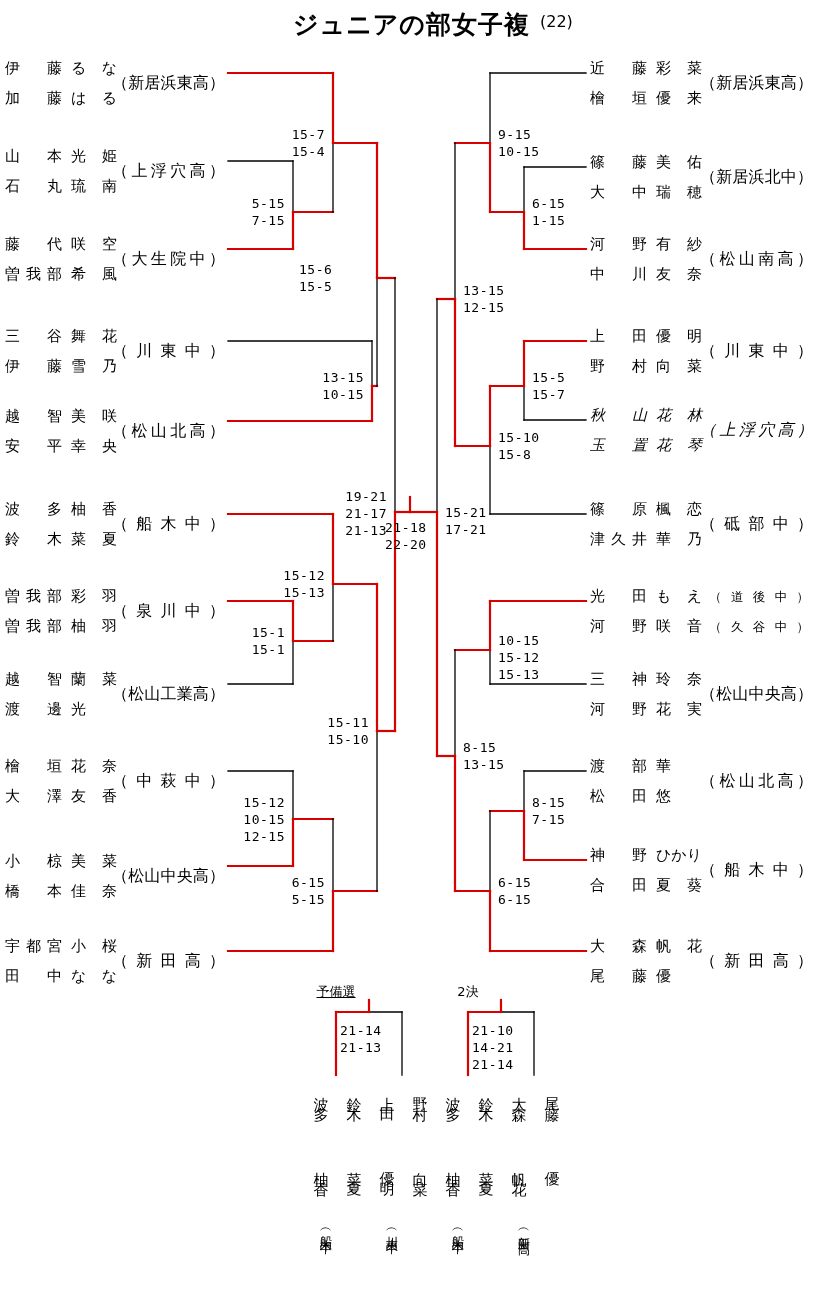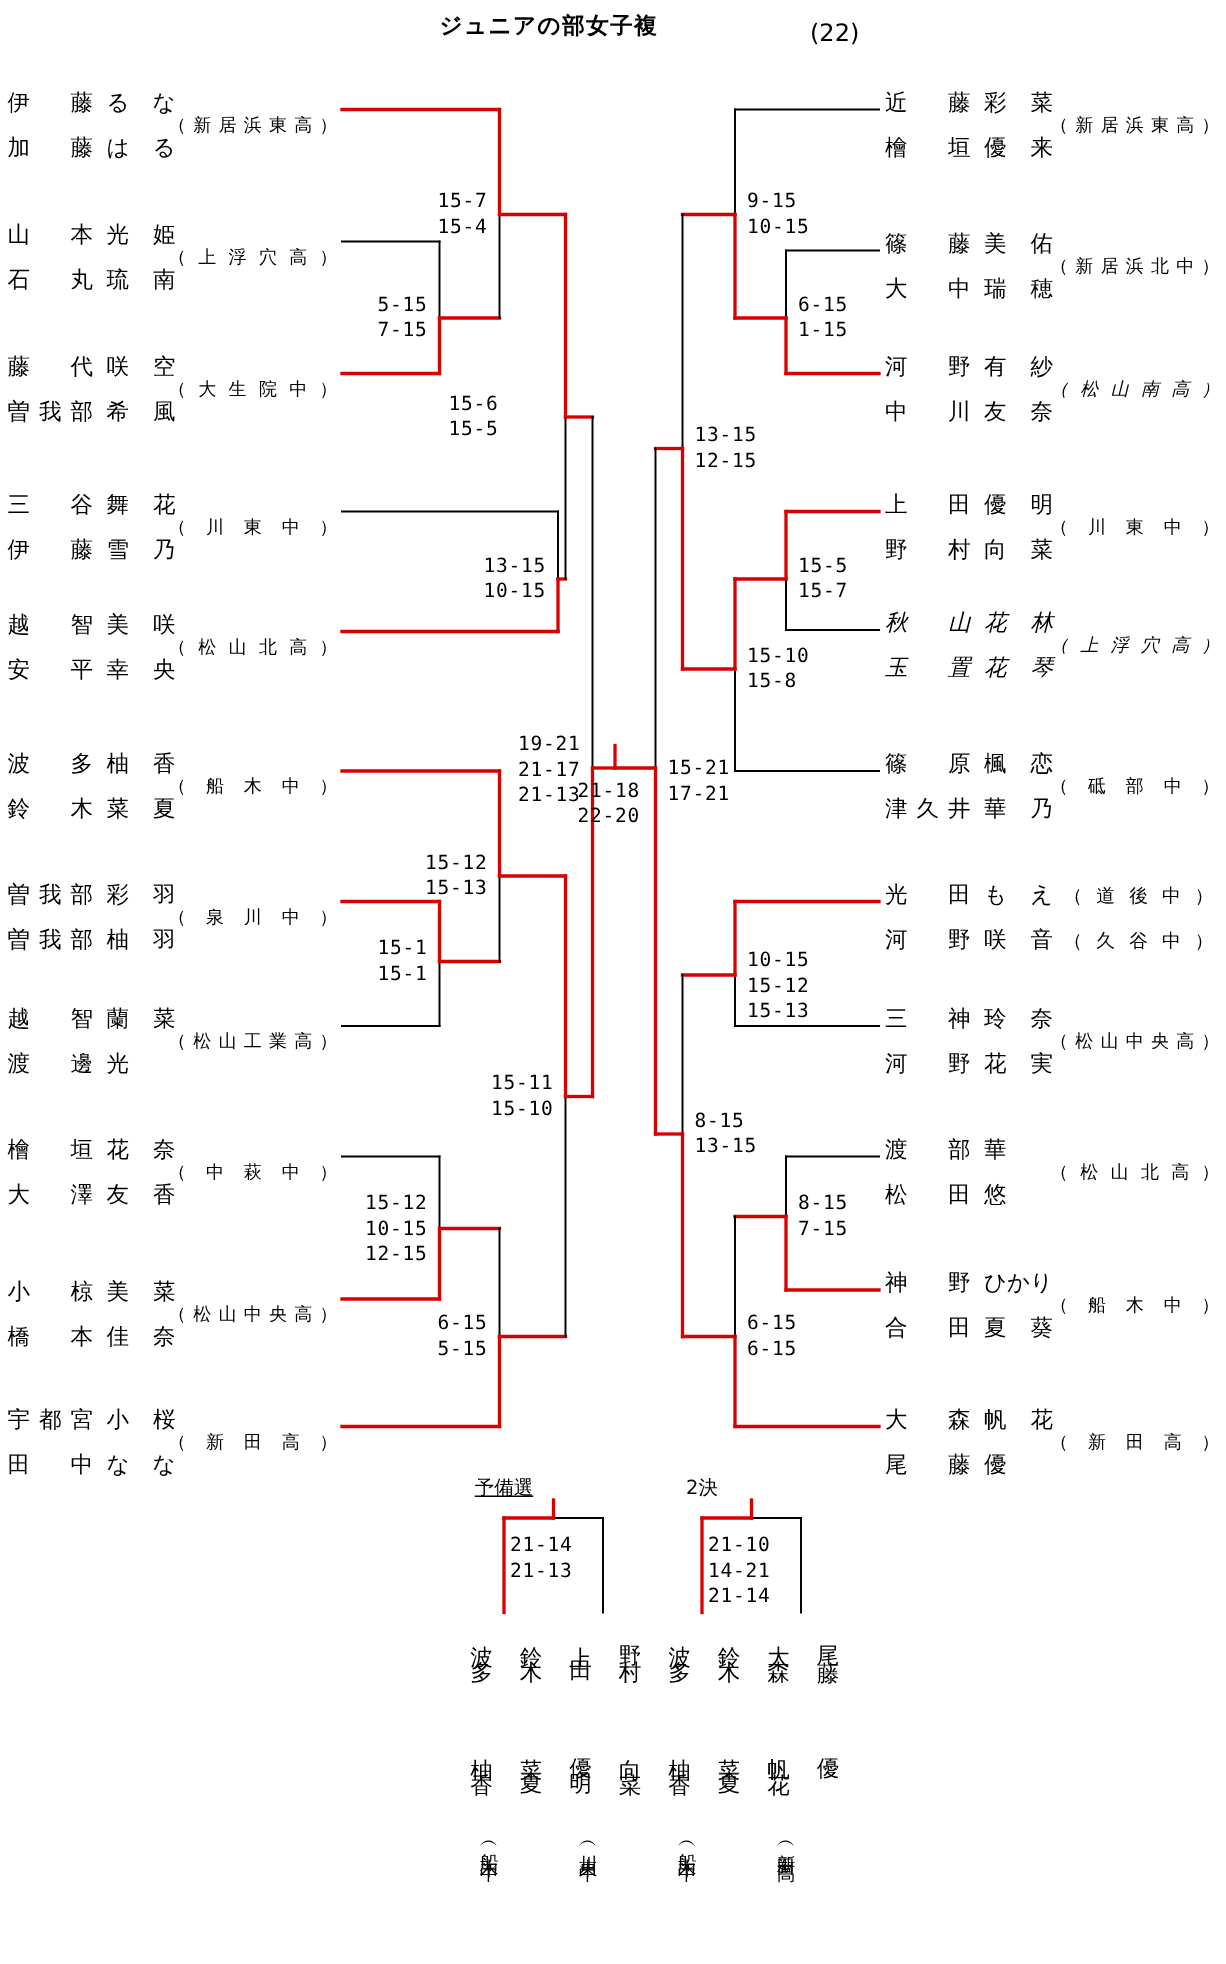--- a/index.html
+++ b/index.html
@@ -6,27 +6,27 @@
   html,body { background:#ffffff; }
   body {
     position: relative;
     width: 817px;
     height: 1309px;
     font-family: "DejaVu Sans", sans-serif;
     color: #000;
     overflow: hidden;
   }
   #bracket-svg { position:absolute; left:0; top:0; }
-  #title { position:absolute; left:293px; top:8px; font-size:15px; font-weight:bold; letter-spacing:1px; white-space:nowrap; }
+  #title { position:absolute; left:293px; top:8px; font-size:25px; font-weight:bold; letter-spacing:1px; white-space:nowrap; }
   #count { position:absolute; left:540px; top:12px; font-size:16px; }
   .team { position:absolute; width:229px; height:52px; }
   .nrow { position:absolute; height:20px; line-height:20px; font-size:15px; white-space:nowrap; }
   .sei { display:inline-block; width:57px; text-align:justify; text-align-last:justify; }
   .mei { display:inline-block; width:46px; margin-left:9px; text-align:justify; text-align-last:justify; }
-  .school { position:absolute; height:16px; line-height:16px; font-size:12px; width:113px;
+  .school { position:absolute; height:16px; line-height:16px; font-size:16px; width:113px;
             text-align:justify; text-align-last:justify; white-space:nowrap; }
   .school-inline { display:inline-block; font-size:12.5px; width:100px; margin-left:7px;
             text-align:justify; text-align-last:justify; }
   .score { position:absolute; font-size:13px; line-height:17px; width:70px;
            font-family:"DejaVu Sans Mono", monospace; letter-spacing:0.5px; }
   .plabel { position:absolute; top:983px; width:90px; font-size:13px; text-align:center; white-space:nowrap; }
   .vcol { position:absolute; width:18px; writing-mode:vertical-rl; text-orientation:upright;
           font-size:15px; letter-spacing:10px; line-height:18px; }
   .vschool { position:absolute; width:16px; writing-mode:vertical-rl; text-orientation:mixed;
           font-size:12.5px; letter-spacing:3px; line-height:16px; }
@@ -195,21 +195,21 @@
       <div class="school" style="top: 17px; left: 112px;">（新居浜東高）</div>
     </div>
     <div class="team" style="left: 588px; top: 152px;">
       <div class="nrow" style="top: 0px; left: 2px;"><span class="sei">篠藤</span><span class="mei">美佑</span></div>
       <div class="nrow" style="top: 30px; left: 2px;"><span class="sei">大中</span><span class="mei">瑞穂</span></div>
       <div class="school" style="top: 17px; left: 112px;">（新居浜北中）</div>
     </div>
     <div class="team" style="left: 588px; top: 234px;">
       <div class="nrow" style="top: 0px; left: 2px;"><span class="sei">河野</span><span class="mei">有紗</span></div>
       <div class="nrow" style="top: 30px; left: 2px;"><span class="sei">中川</span><span class="mei">友奈</span></div>
-      <div class="school" style="top: 17px; left: 112px; font-style: italic;">（松山南高）</div>
+      <div class="school" style="top: 17px; left: 112px;">（松山南高）</div>
     </div>
     <div class="team" style="left: 588px; top: 326px;">
       <div class="nrow" style="top: 0px; left: 2px;"><span class="sei">上田</span><span class="mei">優明</span></div>
       <div class="nrow" style="top: 30px; left: 2px;"><span class="sei">野村</span><span class="mei">向菜</span></div>
       <div class="school" style="top: 17px; left: 112px;">（川東中）</div>
     </div>
     <div class="team" style="left: 588px; top: 405px; font-style: italic;">
       <div class="nrow" style="top: 0px; left: 2px;"><span class="sei">秋山</span><span class="mei">花林</span></div>
       <div class="nrow" style="top: 30px; left: 2px;"><span class="sei">玉置</span><span class="mei">花琴</span></div>
       <div class="school" style="top: 17px; left: 112px;">（上浮穴高）</div>

